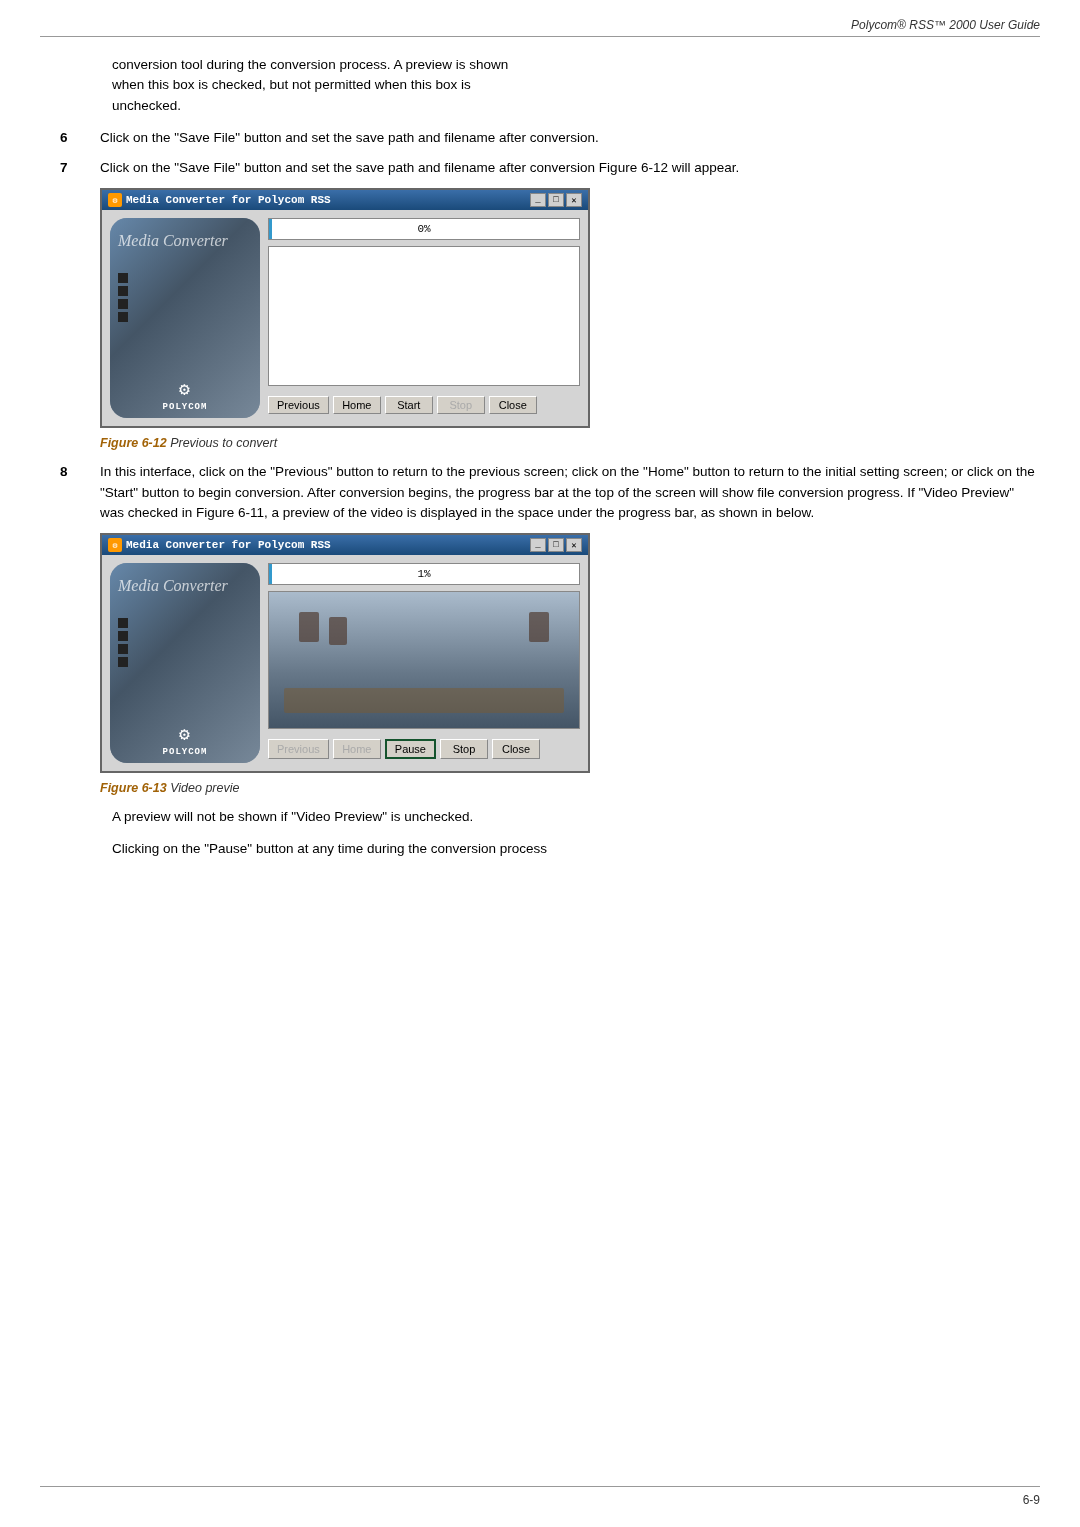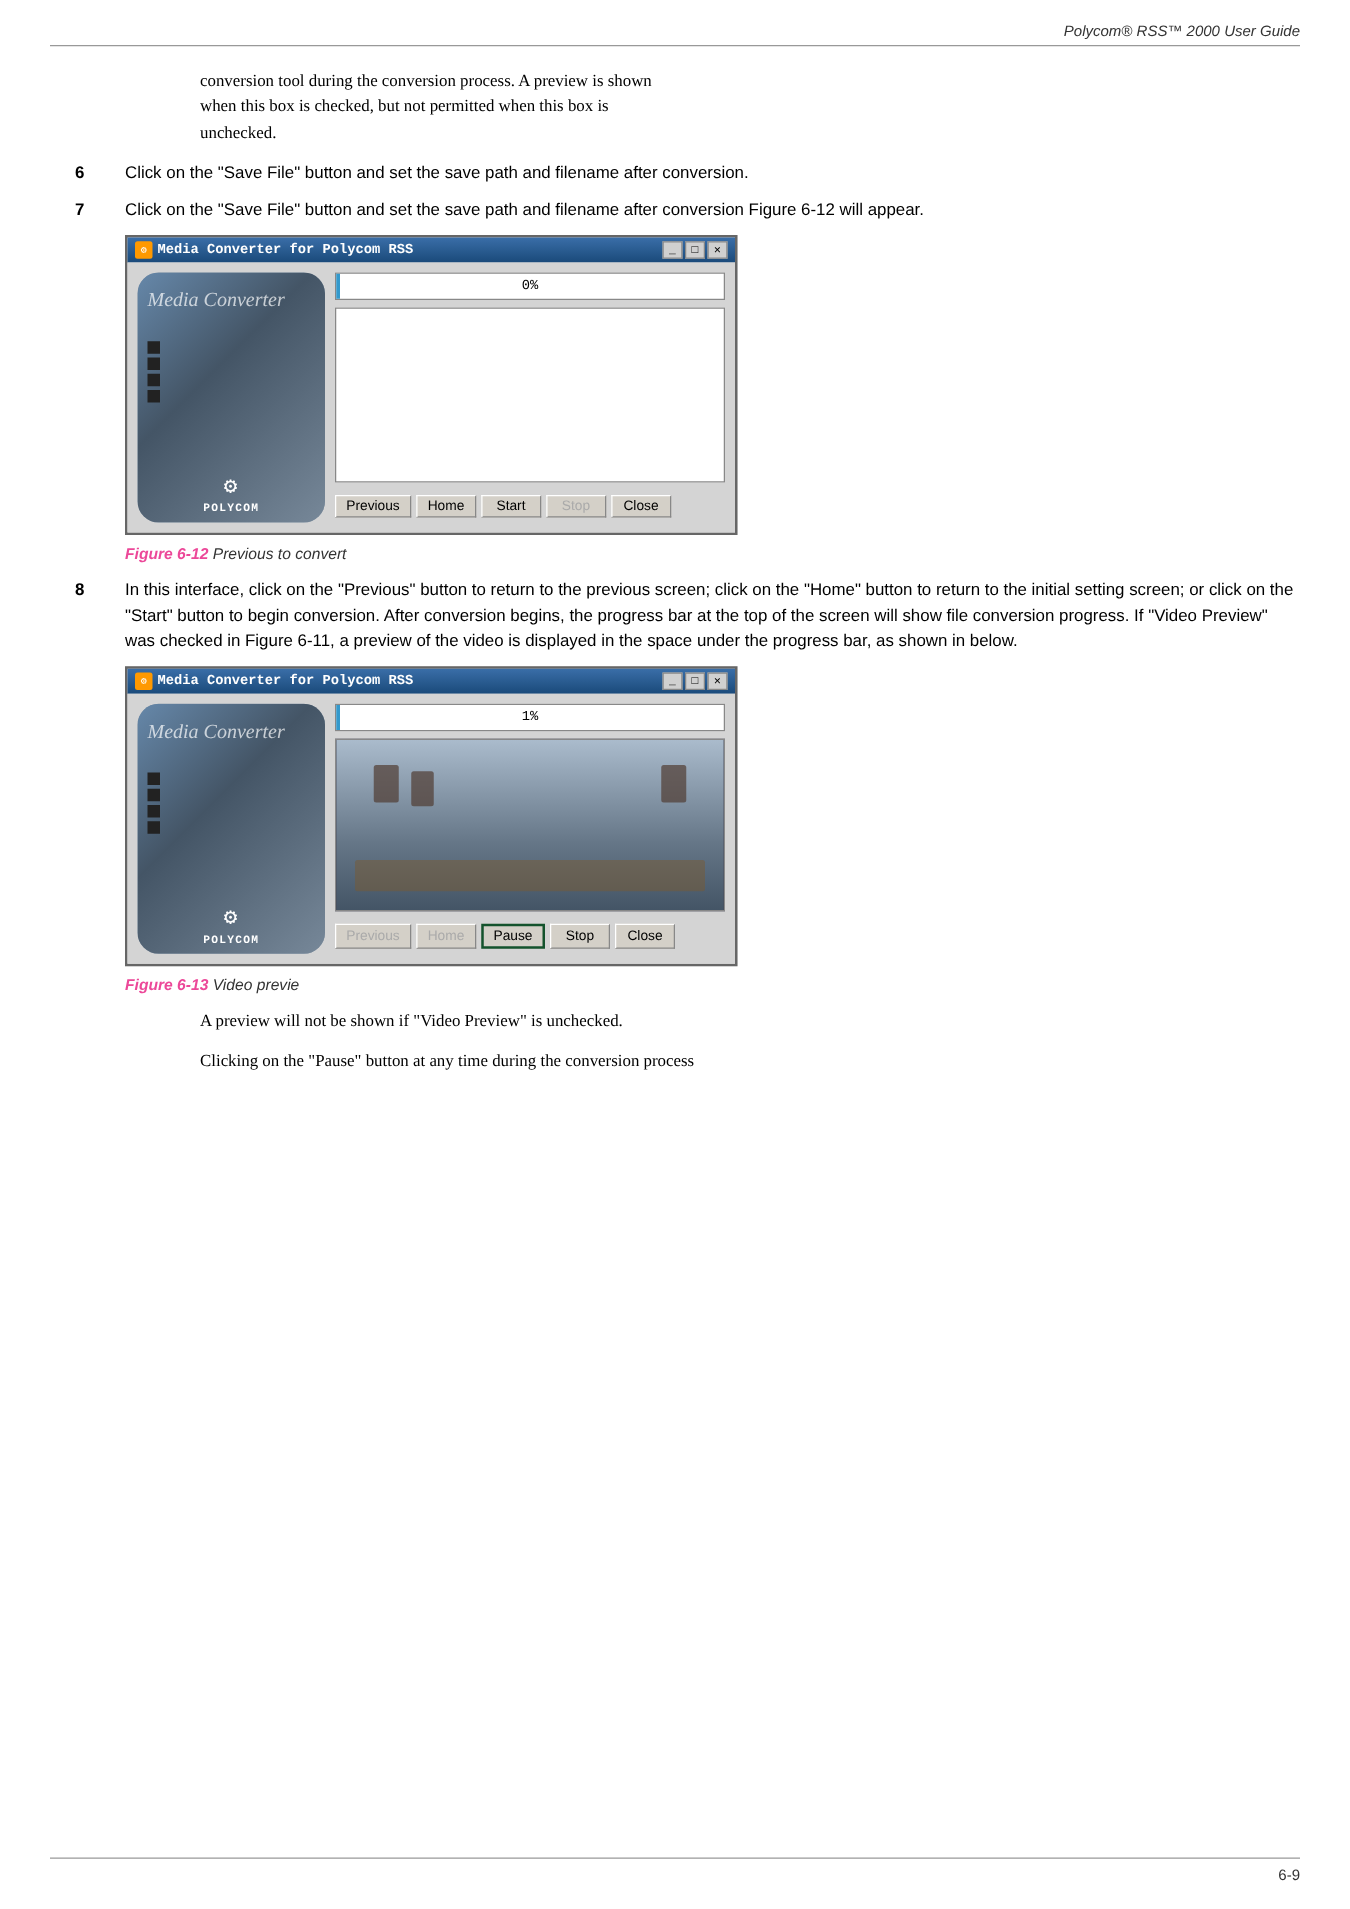--- a/index.html
+++ b/index.html
@@ -36,25 +36,24 @@
     
     .content {
       position: absolute;
       top: 55px;
       left: 40px;
       right: 40px;
     }
 
     
     .indent-block {
-      margin-left: 120px;
+      margin-left: 72px;
       margin-bottom: 12px;
       line-height: 1.5;
       font-size: 13.5px;
-      font-family: Liberation Serif, serif;
     }
 
     
     .num-item {
       display: flex;
       margin-bottom: 10px;
       line-height: 1.5;
       font-size: 13.5px;
     }
     .num-item .num {
@@ -76,21 +75,21 @@
 
     .figure-caption {
       font-size: 12.5px;
       color: #333;
       margin-top: 4px;
       margin-left: 60px;
       margin-bottom: 12px;
     }
     .figure-caption .fig-num {
       font-weight: bold;
-      color: #ec4899;
+      color: #a16207;
       font-style: italic;
     }
     .figure-caption .fig-desc {
       font-style: italic;
     }
 
     
     .mc-window {
       width: 490px;
       border: 2px solid #666;

